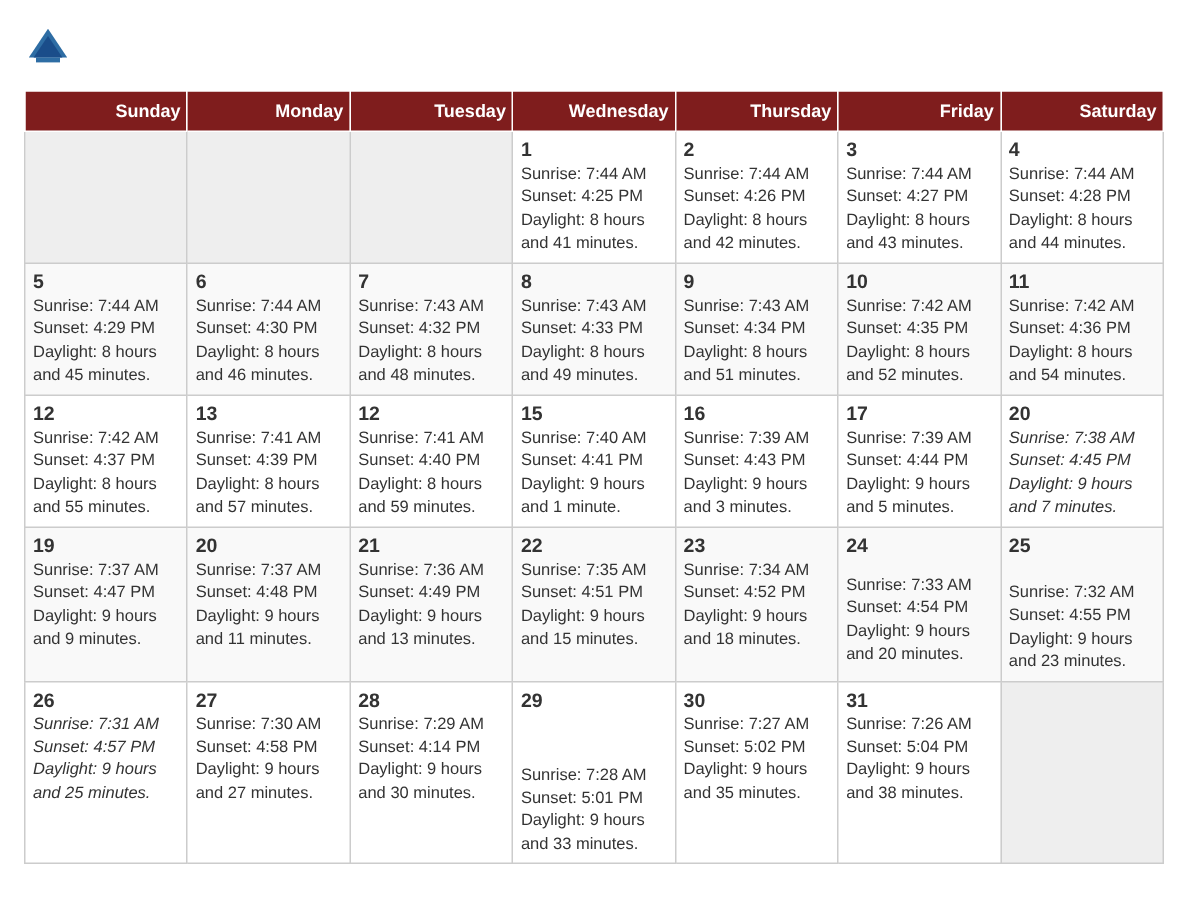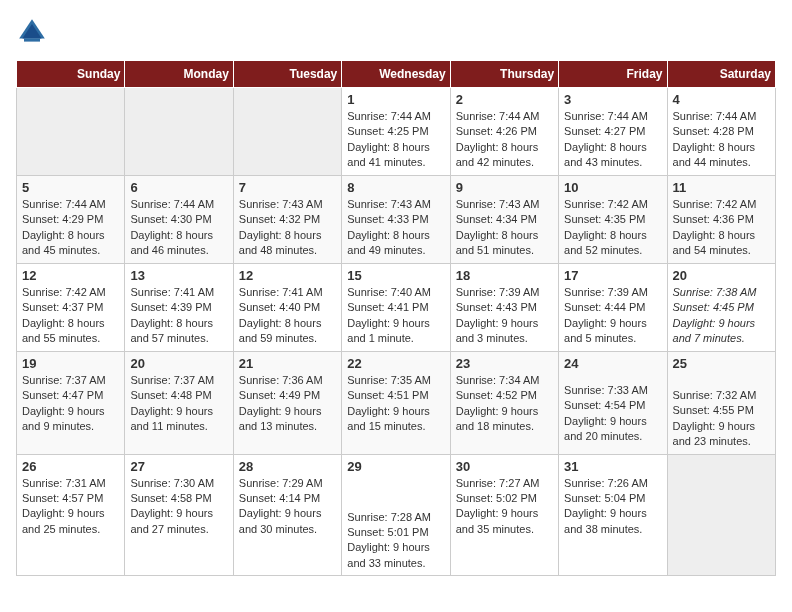--- a/index.html
+++ b/index.html
@@ -226,21 +226,21 @@
 and 59 minutes.</div>
         </td>
         <td>
           <div class="day-number">15</div>
           <div class="day-info" style="white-space: pre-line;">Sunrise: 7:40 AM
 Sunset: 4:41 PM
 Daylight: 9 hours
 and 1 minute.</div>
         </td>
         <td>
-          <div class="day-number">18</div>
+          <div class="day-number">16</div>
           <div class="day-info" style="white-space: pre-line;">Sunrise: 7:39 AM
 Sunset: 4:43 PM
 Daylight: 9 hours
 and 3 minutes.</div>
         </td>
         <td>
           <div class="day-number">17</div>
           <div class="day-info" style="white-space: pre-line;">Sunrise: 7:39 AM
 Sunset: 4:44 PM
 Daylight: 9 hours
@@ -301,21 +301,21 @@
           <div class="day-number">25</div>
           <div class="day-info" style="white-space: pre-line; margin-top: 17px;">Sunrise: 7:32 AM
 Sunset: 4:55 PM
 Daylight: 9 hours
 and 23 minutes.</div>
         </td>
       </tr>
       <tr>
         <td>
           <div class="day-number">26</div>
-          <div class="day-info" style="white-space: pre-line;">Sunrise: 7:31 AM
+          <div class="day-info" style="white-space: pre-line; font-style: italic;">Sunrise: 7:31 AM
 Sunset: 4:57 PM
 Daylight: 9 hours
 and 25 minutes.</div>
         </td>
         <td>
           <div class="day-number">27</div>
           <div class="day-info" style="white-space: pre-line;">Sunrise: 7:30 AM
 Sunset: 4:58 PM
 Daylight: 9 hours
 and 27 minutes.</div>

